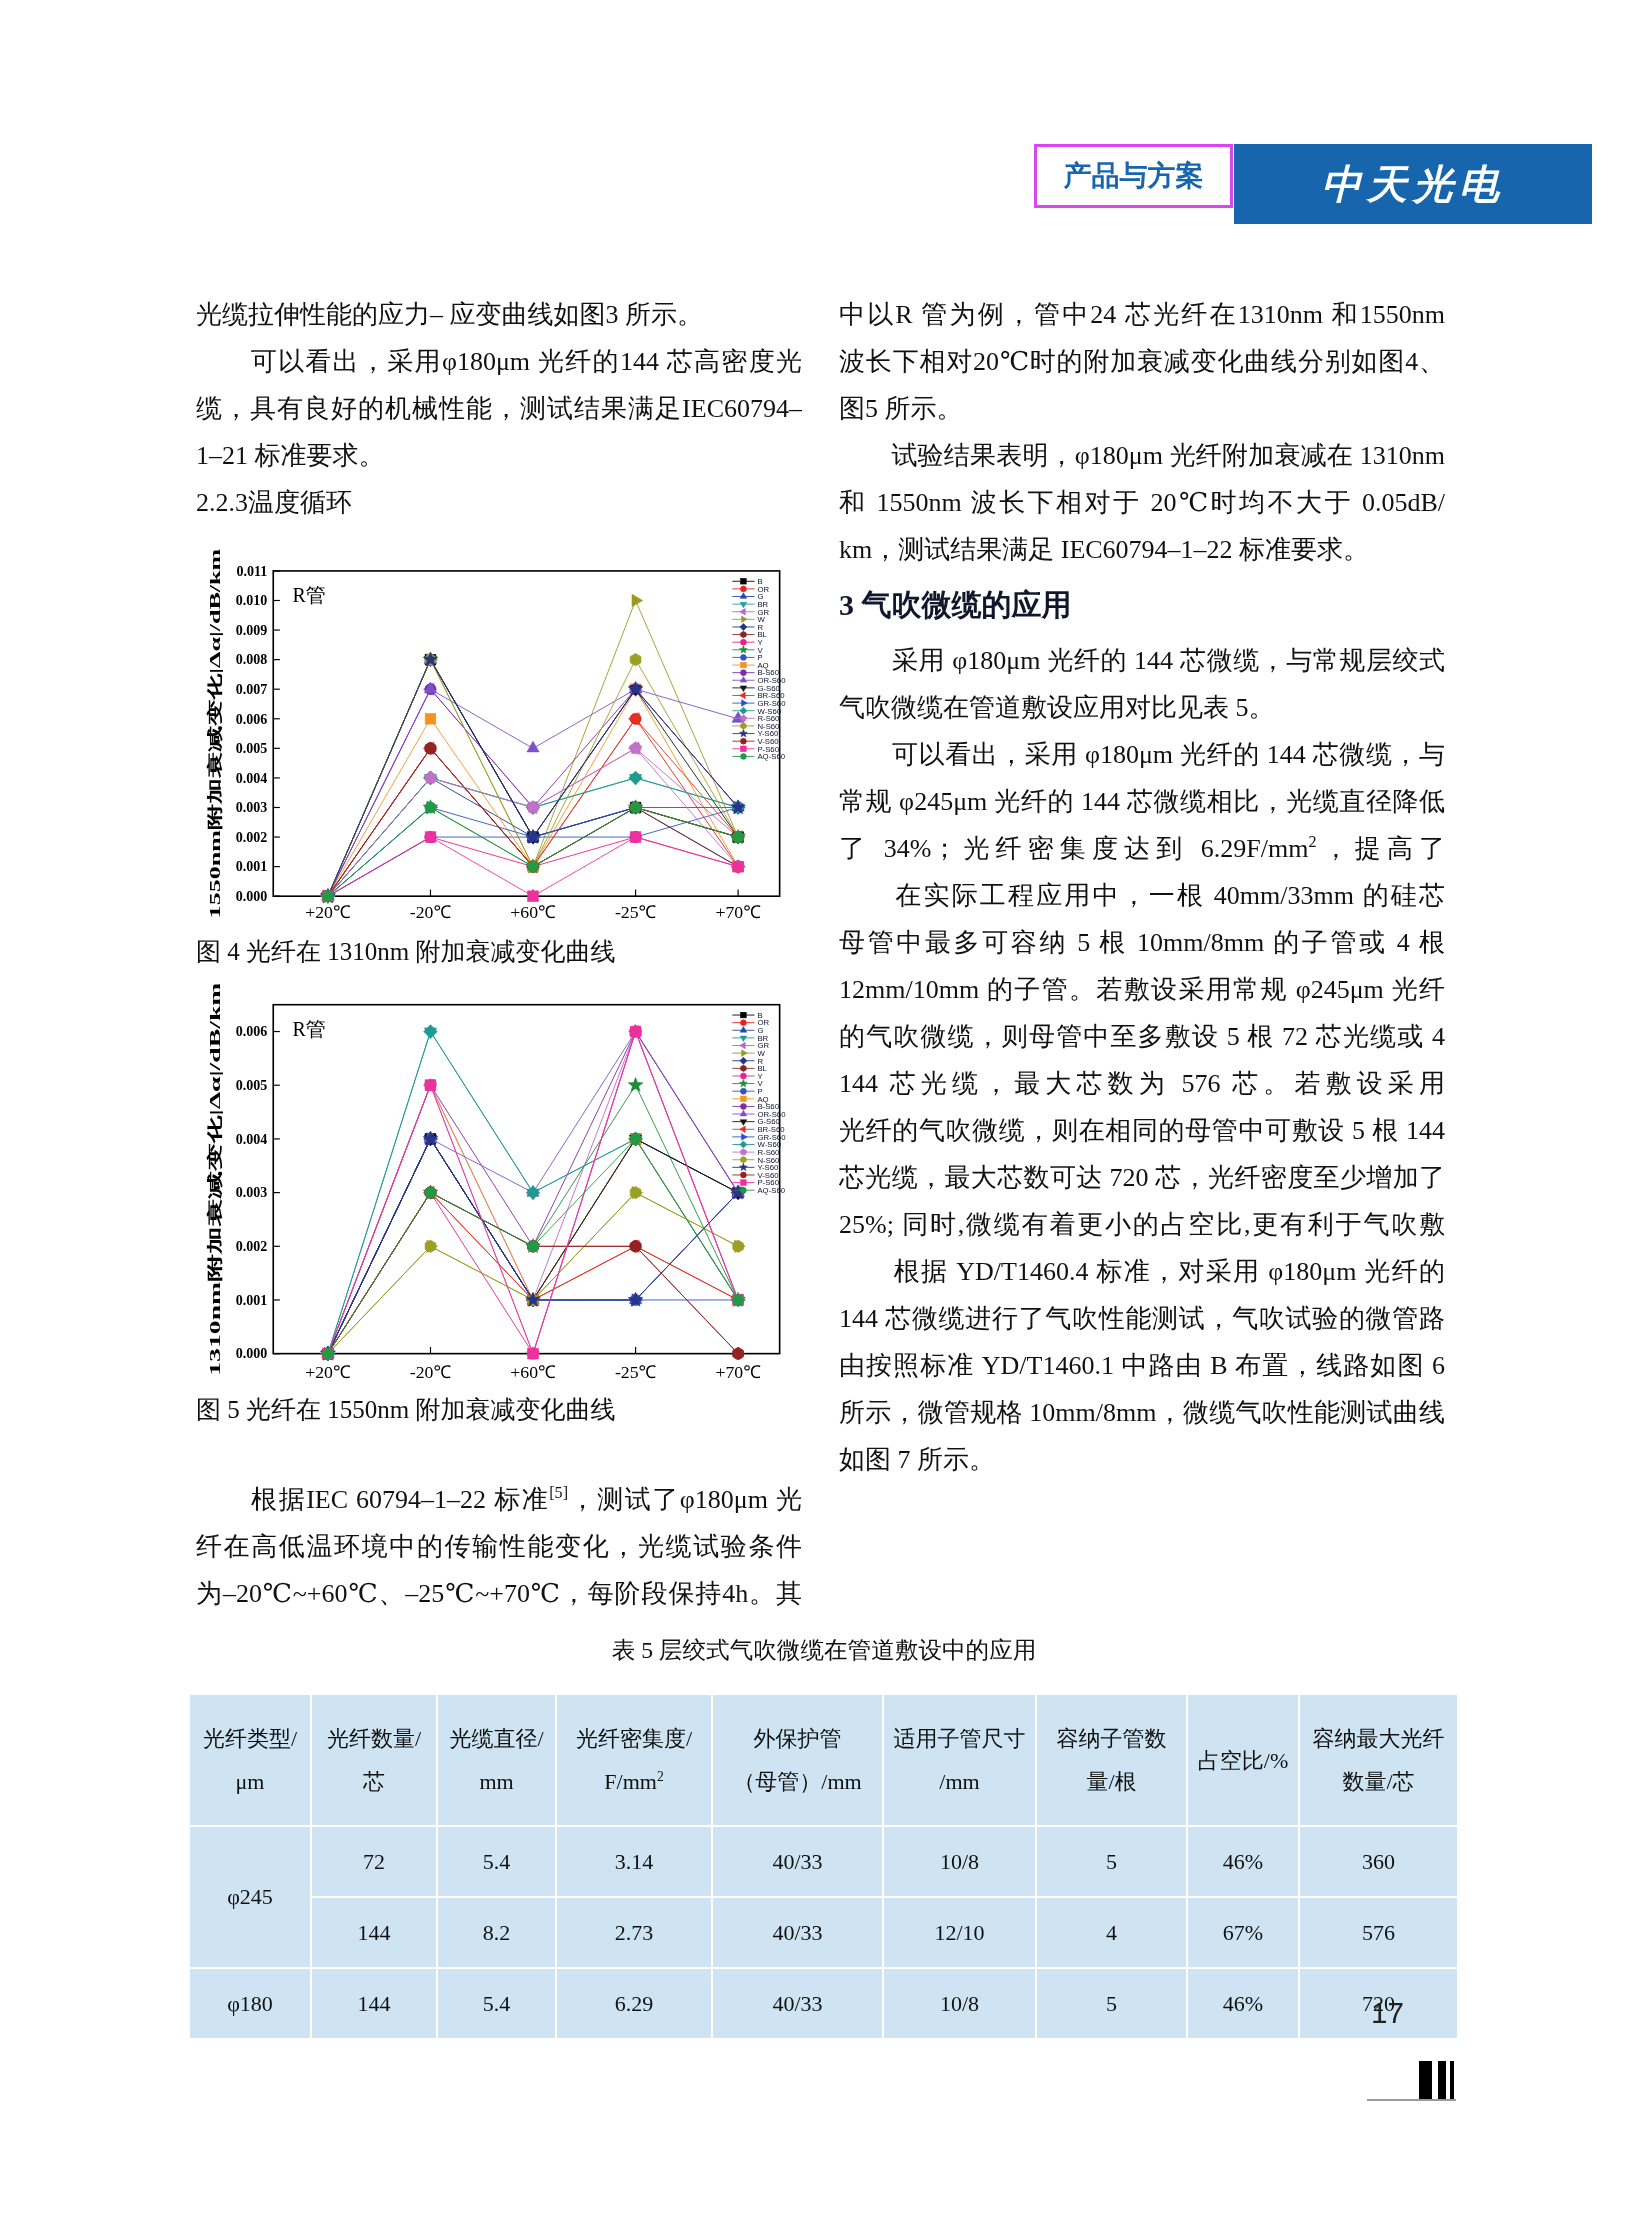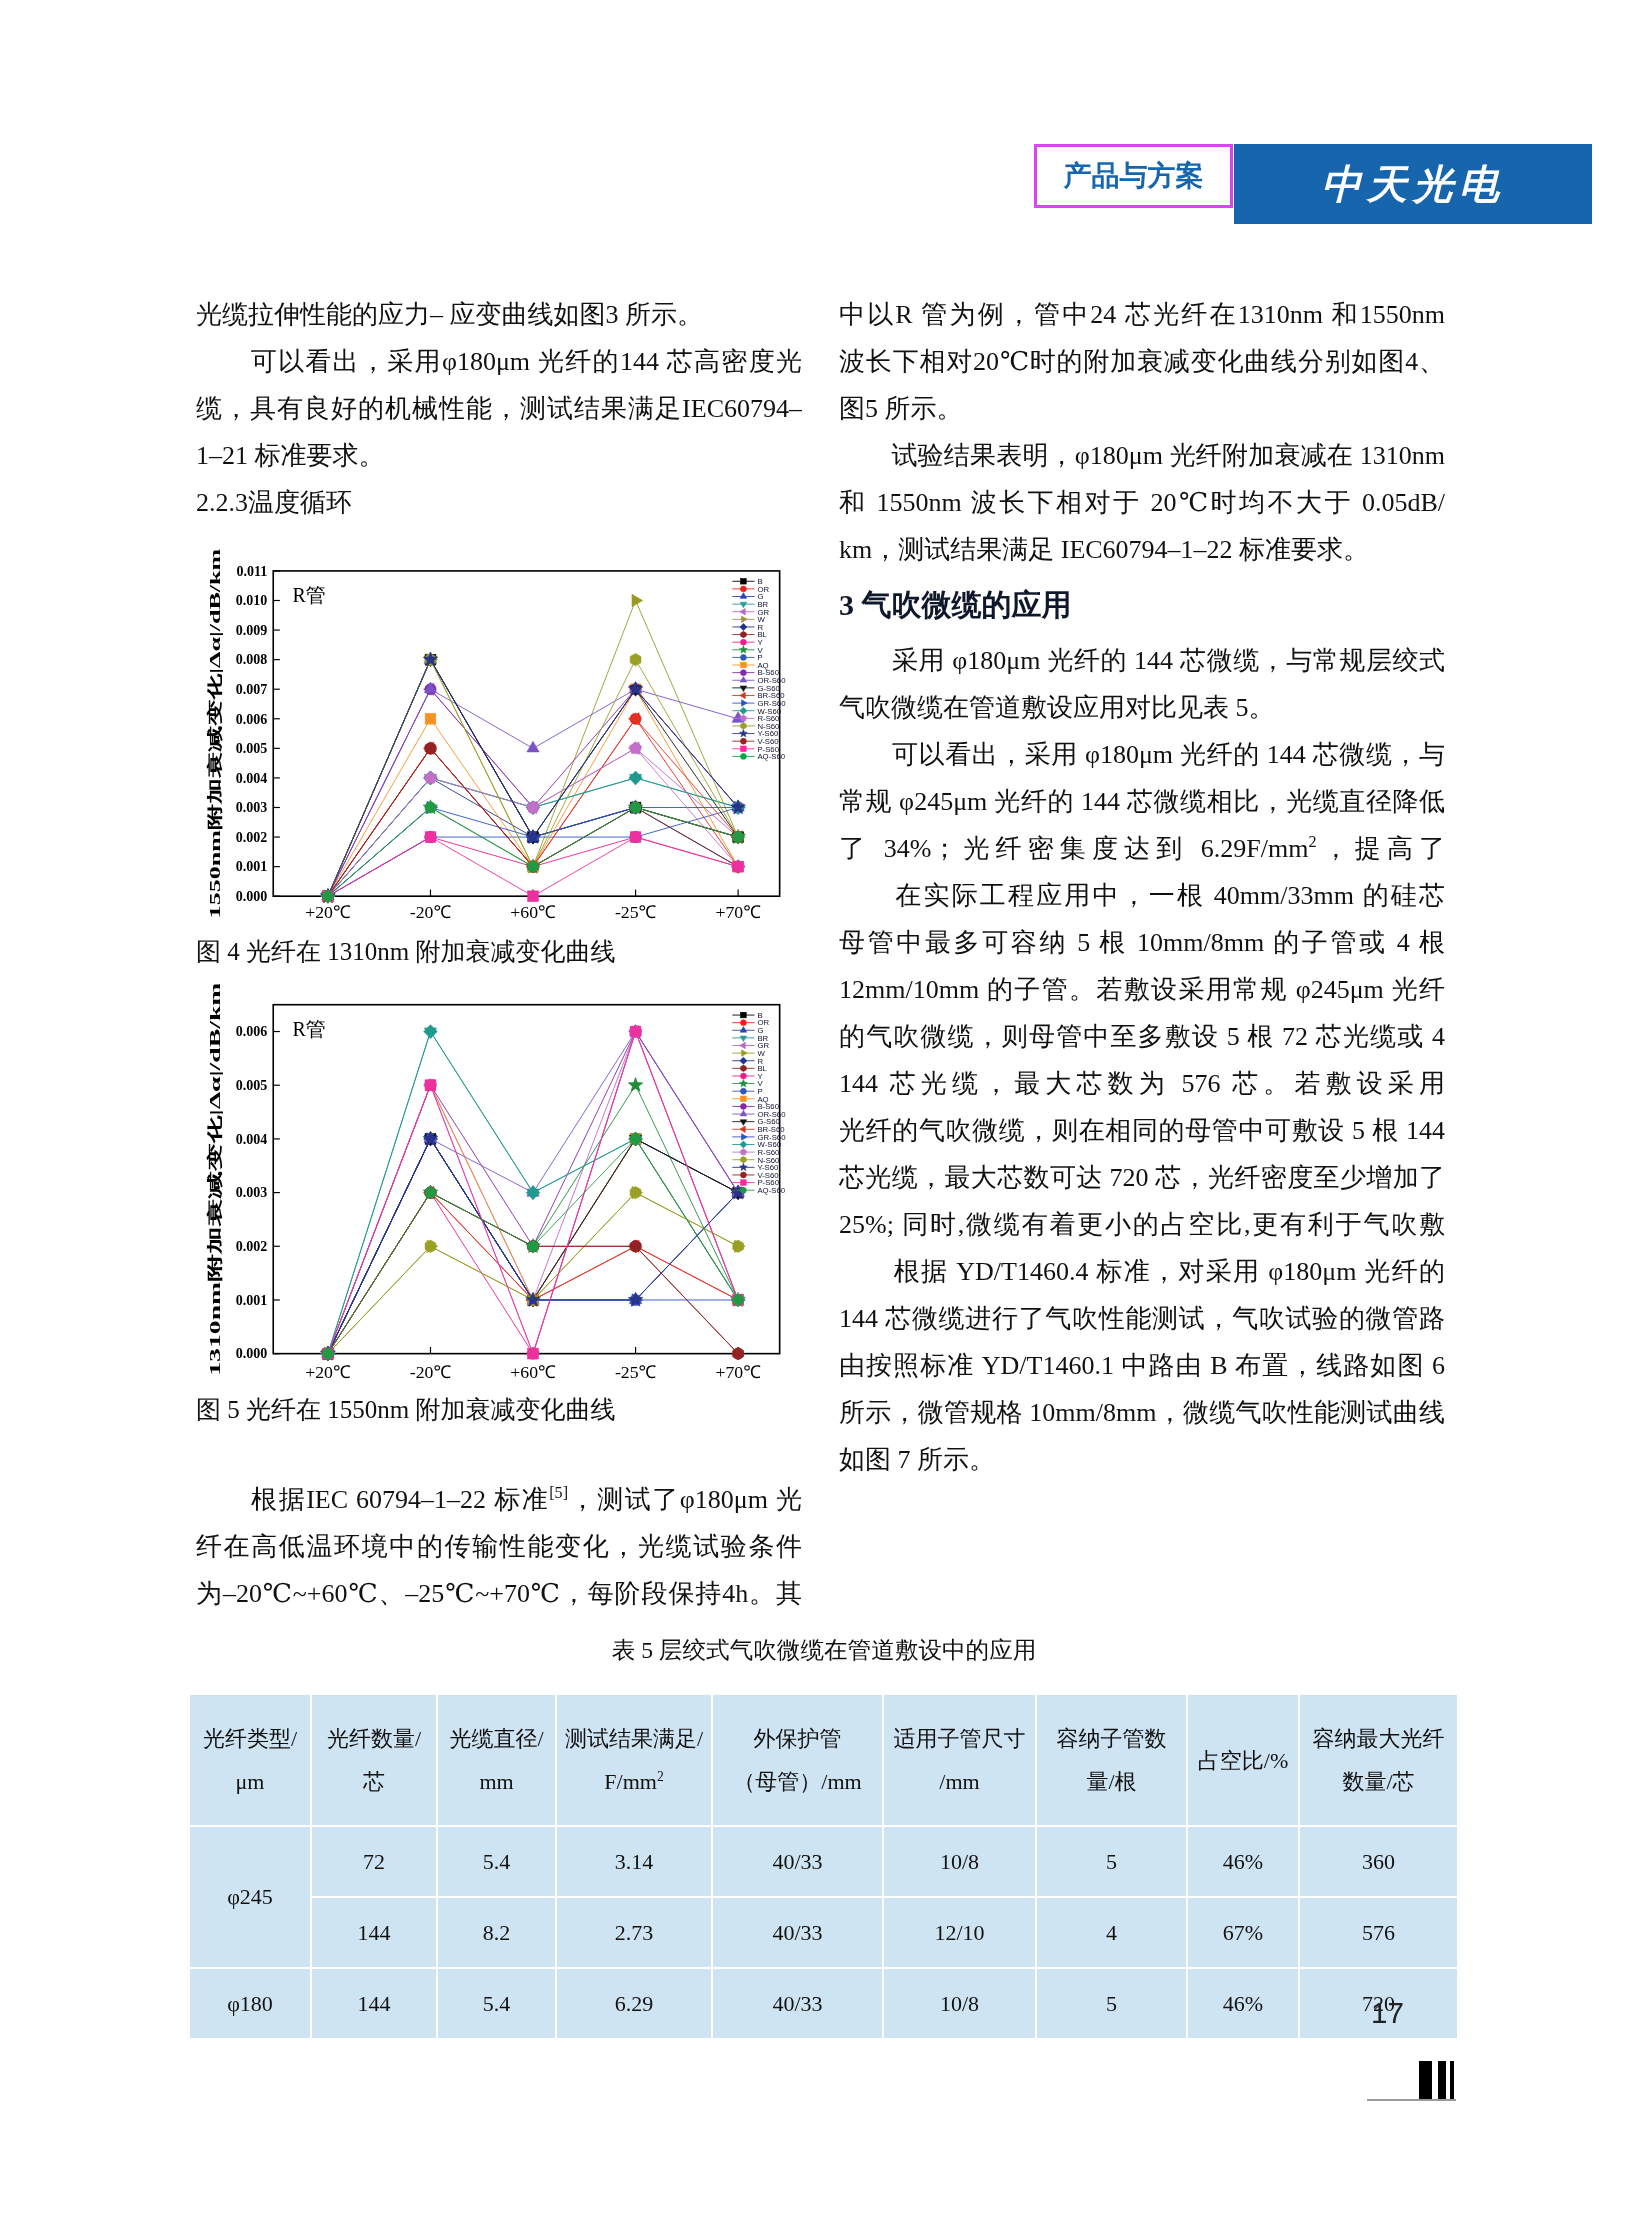--- a/index.html
+++ b/index.html
@@ -632,21 +632,21 @@
         </th>
       <th>
           <div>光纤数量/</div>
           <div>芯</div>
         </th>
       <th>
           <div>光缆直径/</div>
           <div>mm</div>
         </th>
       <th>
-          <div>测试结果满足/</div>
+          <div>光纤密集度/</div>
           <div><span>F/mm</span><sup>2</sup></div>
         </th>
       <th>
           <div>外保护管</div>
           <div>（母管）/mm</div>
         </th>
       <th>
           <div>适用子管尺寸</div>
           <div>/mm</div>
         </th>

